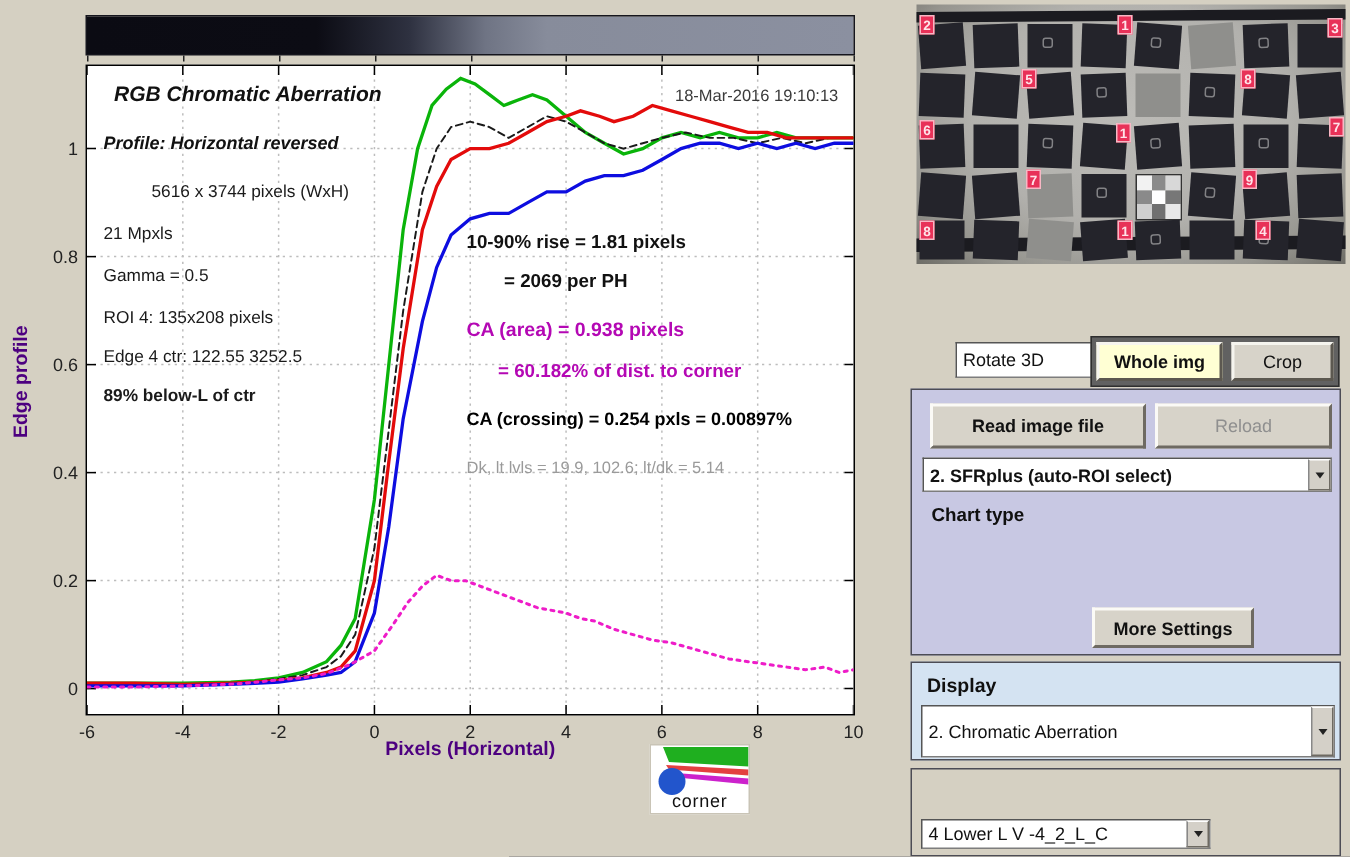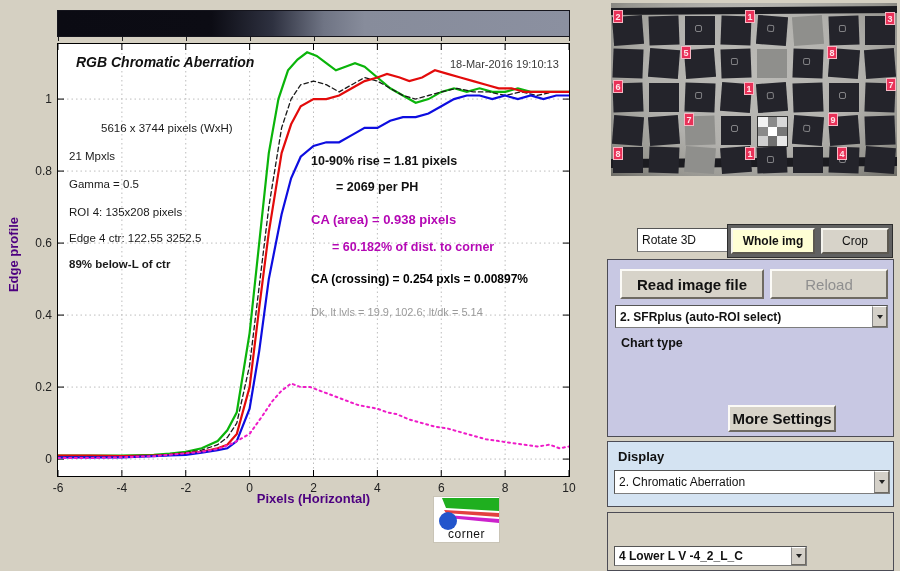--- a/index.html
+++ b/index.html
@@ -63,21 +63,21 @@
   .dropdown { position:absolute; background:#fff; border:1px solid #7d7d7d;
     border-top-color:#555; border-left-color:#555; display:flex; align-items:center; }
   .dropdown .txt { flex:1; padding:0 4px; font-size:12px; white-space:nowrap; overflow:hidden; }
   .dropdown .txt.b { font-weight:bold; }
   .dd-arrow { width:15px; align-self:stretch; background:#d4d0c8; border-left:1px solid #888;
     display:flex; align-items:center; justify-content:center;
     border-top:1px solid #fff; border-right:1px solid #6e6a62; border-bottom:1px solid #6e6a62; }
   .dd-arrow i { width:0; height:0; border-left:3px solid transparent; border-right:3px solid transparent; border-top:4px solid #222; }
 
   .btn { position:absolute; background:#d7d3c9; border:2px solid; border-color:#fbfaf6 #6e6a62 #6e6a62 #fbfaf6;
-    font-size:15px; display:flex; align-items:center; justify-content:center; cursor:default; }
+    font-size:12px; display:flex; align-items:center; justify-content:center; cursor:default; }
   .btn.bold { font-weight:bold; }
   .btn.disabled { color:#8f8f8f; }
 
   .imggroup { left:727px; top:224px; width:166px; height:34px; background:#616161; border:1px solid #2e2e2e;
     display:flex; padding:3px; gap:6px; }
   .imggroup .gbtn { flex:1; display:flex; align-items:center; justify-content:center; font-size:12px;
     border:2px solid; border-color:#f5f4ee #5c5850 #5c5850 #f5f4ee; background:#d7d3c9; }
   .imggroup .gbtn.sel { background:#ffffd4; font-weight:bold; flex:1.25; }
 
   .panel { position:absolute; border:1px solid #4c4c55; }
@@ -149,20 +149,21 @@
         <line x1="511" y1="127.07999999999998" x2="505" y2="127.07999999999998" stroke="#000" stroke-width="1"></line>
         <line x1="0" y1="55.08000000000004" x2="6" y2="55.08000000000004" stroke="#000" stroke-width="1"></line>
         <line x1="511" y1="55.08000000000004" x2="505" y2="55.08000000000004" stroke="#000" stroke-width="1"></line>
         <polyline points="0.0,411.5 31.9,411.5 63.9,411.5 95.8,410.8 111.8,409.7 127.8,407.9 143.7,404.3 159.7,397.1 169.3,386.3 178.8,368.3 191.6,289.1 201.2,199.1 210.8,109.1 220.4,55.1 230.0,26.3 239.5,15.5 249.1,8.3 258.7,11.9 268.3,19.1 277.9,26.3 287.4,22.7 297.0,19.1 306.6,22.7 319.4,33.5 332.2,44.3 344.9,51.5 357.7,58.7 370.5,55.1 383.3,47.9 396.0,44.3 408.8,47.9 421.6,44.3 434.3,47.9 447.1,47.9 459.9,44.3 472.7,47.9 485.4,47.9 498.2,47.9 511.0,47.9" fill="none" stroke="#0ab40a" stroke-width="2.2" stroke-linecap="round"></polyline>
         <polyline points="0.0,412.2 31.9,412.2 63.9,412.2 95.8,411.5 111.8,410.4 127.8,408.6 143.7,406.1 159.7,400.7 169.3,393.5 178.8,379.1 191.6,321.5 201.2,242.3 210.8,163.1 223.6,83.9 233.1,55.1 242.7,40.7 255.5,37.1 268.3,40.7 281.1,47.9 293.8,40.7 306.6,33.5 319.4,37.1 332.2,44.3 344.9,51.5 357.7,55.1 370.5,51.5 383.3,47.9 399.2,44.3 415.2,47.9 431.2,47.9 447.1,51.5 463.1,47.9 479.1,51.5 495.0,47.9 511.0,47.9" fill="none" stroke="#1a1a1a" stroke-width="1.3" stroke-linecap="round" stroke-dasharray="4.5 3"></polyline>
         <polyline points="0.0,411.5 31.9,411.5 63.9,412.2 95.8,411.5 111.8,410.8 127.8,409.7 143.7,407.9 159.7,404.3 169.3,400.7 178.8,389.9 191.6,343.1 201.2,263.9 210.8,188.3 223.6,109.1 233.1,80.3 242.7,62.3 255.5,55.1 268.3,55.1 281.1,51.5 293.8,44.3 306.6,37.1 319.4,33.5 329.0,29.9 341.7,33.5 351.3,37.1 364.1,33.5 376.9,26.3 389.6,29.9 402.4,33.5 415.2,37.1 428.0,40.7 440.7,44.3 453.5,44.3 466.3,47.9 479.1,47.9 495.0,47.9 511.0,47.9" fill="none" stroke="#e30b0b" stroke-width="2.2" stroke-linecap="round"></polyline>
         <polyline points="0.0,413.3 31.9,413.3 63.9,413.3 95.8,412.2 111.8,411.5 127.8,410.8 143.7,408.6 159.7,406.1 169.3,404.3 178.8,397.1 191.6,364.7 201.2,307.1 210.8,235.1 223.6,170.3 233.1,134.3 242.7,112.7 255.5,101.9 268.3,98.3 281.1,98.3 293.8,91.1 306.6,83.9 319.4,83.9 332.2,76.7 344.9,73.1 357.7,73.1 370.5,69.5 383.3,62.3 396.0,55.1 408.8,51.5 421.6,51.5 434.3,55.1 447.1,51.5 459.9,55.1 472.7,51.5 485.4,55.1 498.2,51.5 511.0,51.5" fill="none" stroke="#0d0de0" stroke-width="2.2" stroke-linecap="round"></polyline>
         <polyline points="0.0,414.0 31.9,414.0 63.9,413.3 95.8,412.2 111.8,410.8 127.8,409.3 143.7,407.9 159.7,405.0 175.7,398.9 191.6,389.9 204.4,371.9 214.0,357.5 223.6,346.7 233.1,339.5 242.7,343.1 252.3,343.1 261.9,346.7 271.5,350.3 281.1,353.9 290.6,357.5 300.2,361.1 309.8,362.9 319.4,364.7 329.0,368.3 338.5,370.1 351.3,375.5 364.1,379.1 376.9,382.7 389.6,384.5 402.4,388.1 415.2,391.7 428.0,395.3 440.7,397.1 453.5,398.9 466.3,400.7 479.1,402.5 491.8,400.7 501.4,404.3 511.0,402.5" fill="none" stroke="#ee1cc8" stroke-width="2" stroke-linecap="round" stroke-dasharray="2 3.6"></polyline>
       </svg>
     <div class="ann t-title">RGB Chromatic Aberration</div>
+    <div class="ann t-sub">Profile: Horizontal reversed</div>
     <div id="infoLines">
         <div class="info-line" style="top: 78px; padding-left: 32px;">5616 x 3744 pixels (WxH)</div>
         <div class="info-line" style="top: 106px;">21 Mpxls</div>
         <div class="info-line" style="top: 134px;">Gamma = 0.5</div>
         <div class="info-line" style="top: 162px;">ROI 4: 135x208 pixels</div>
         <div class="info-line" style="top: 188px;">Edge 4 ctr: 122.55  3252.5</div>
         <div class="info-line b" style="top: 214px; text-align: center;">89% below-L of ctr</div>
       </div>
     <div class="ann a-rise1">10-90% rise = 1.81 pixels</div>
     <div class="ann a-rise2">= 2069 per PH</div>
@@ -317,30 +318,30 @@
       <span class="dd-arrow">
           <i></i>
         </span>
     </div>
     <div class="panel-label" style="left:13px; top:76px;">Chart type</div>
     <div class="btn bold" style="left:80px; top:145px; width:108px; height:27px;margin-left:40px;">More Settings</div>
   </div>
 
   <div class="panel panel-display">
     <div class="panel-label" style="left:10px; top:7px; font-size:13px;">Display</div>
-    <div class="dropdown" style="left:6px; top:28px; width:276px; height:24px;">
+    <div class="dropdown" style="left:6px; top:28px; width:276px; height:35px;">
       <span class="txt">2.  Chromatic Aberration</span>
       <span class="dd-arrow">
           <i></i>
         </span>
     </div>
   </div>
 
   <div class="panel panel-bottom">
-    <div class="dropdown" style="left:6px; top:33px; width:193px; height:20px;font-weight:bold;">
+    <div class="dropdown" style="left:6px; top:33px; width:193px; height:20px;">
       <span class="txt">4  Lower L V    -4_2_L_C</span>
       <span class="dd-arrow">
           <i></i>
         </span>
     </div>
   </div>
 
 </div>
 
 </body></html>

